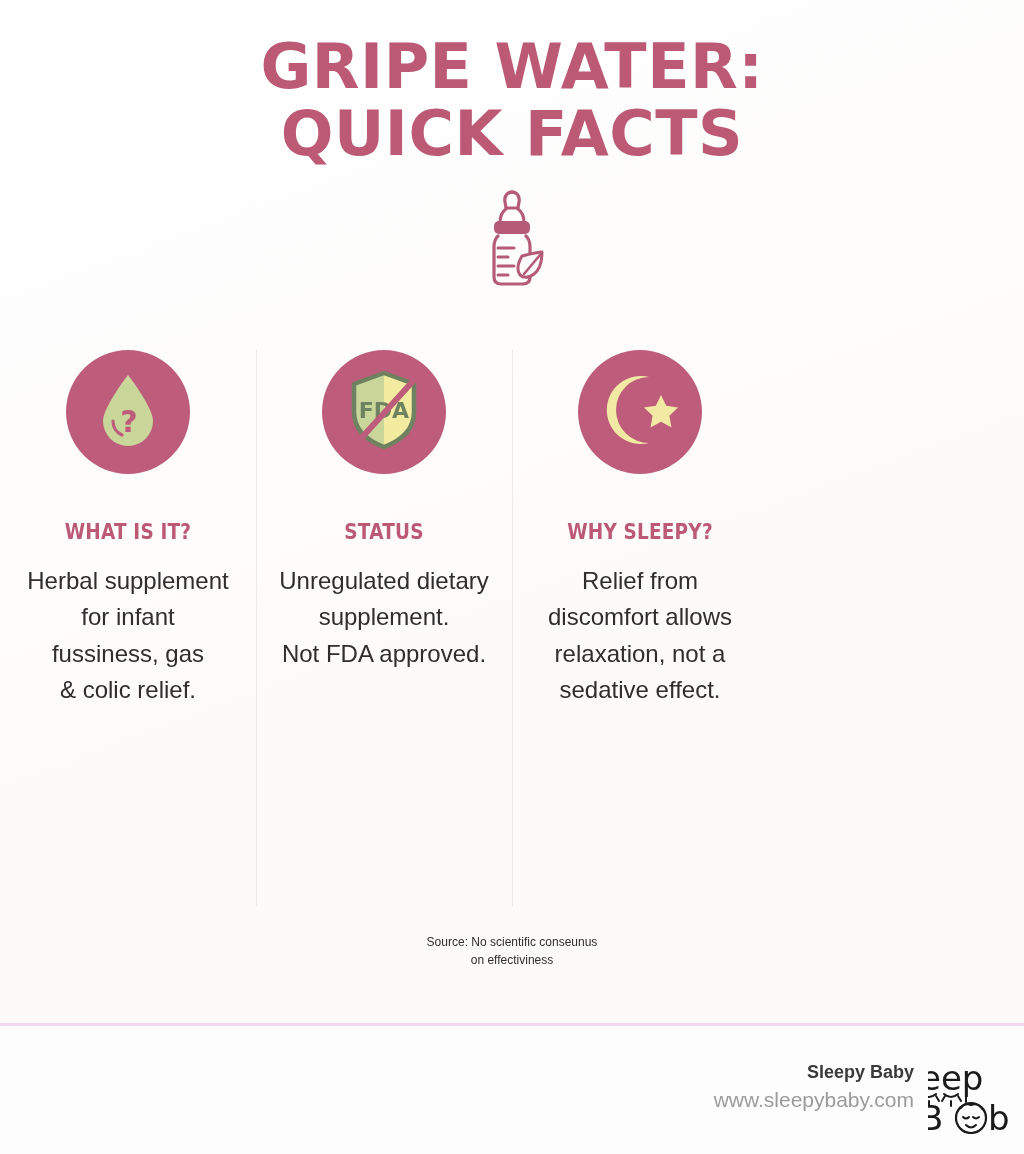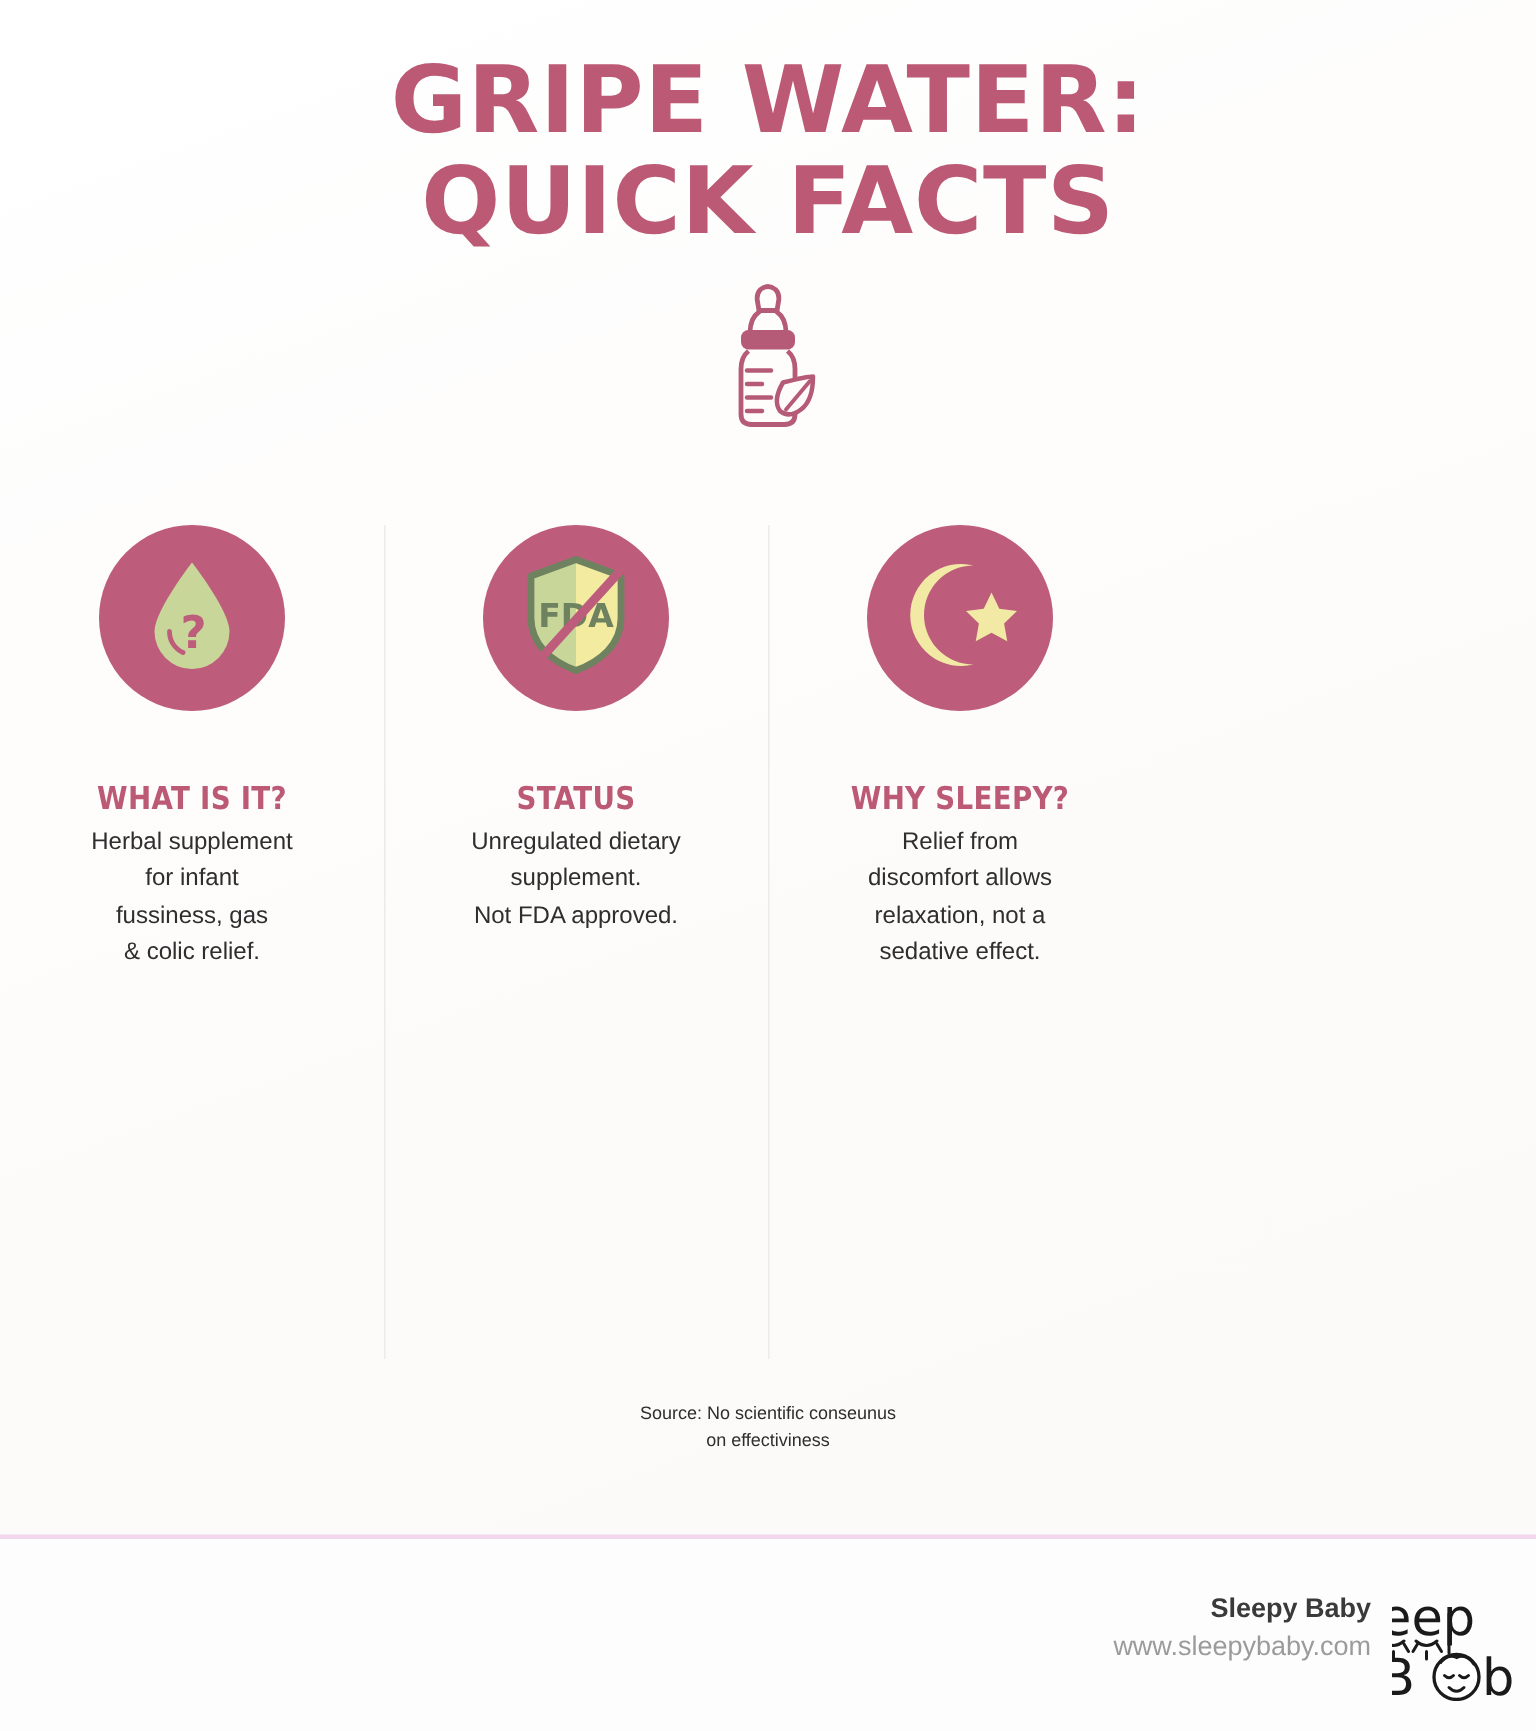--- a/index.html
+++ b/index.html
@@ -86,22 +86,22 @@
     margin-top: 46px;
     font-family: "DejaVu Sans", sans-serif;
     font-weight: bold;
     font-size: 21px;
     letter-spacing: 0.2px;
     color: #BC5A76;
     transform: scaleX(0.88);
   }
 
   .col-body {
-    margin-top: 6px;
-    font-size: 16px;
+    margin-top: 19px;
+    font-size: 24px;
     line-height: 1.52;
     color: #2E2E2E;
     white-space: pre-line;
   }
 
   
   .source-note {
     position: absolute;
     top: 933px;
     left: 0;
@@ -143,21 +143,21 @@
     padding-right: 14px;
   }
   .brand-name {
     font-weight: bold;
     font-size: 18px;
     color: #3A3A3A;
     line-height: 1.2;
   }
   .brand-url {
     margin-top: 3px;
-    font-size: 18px;
+    font-size: 21px;
     color: #9B9B9B;
     line-height: 1.2;
   }
   .logo-mark {
     width: 96px;
     height: 72px;
     overflow: hidden;
     position: relative;
   }
   .logo-mark svg {

